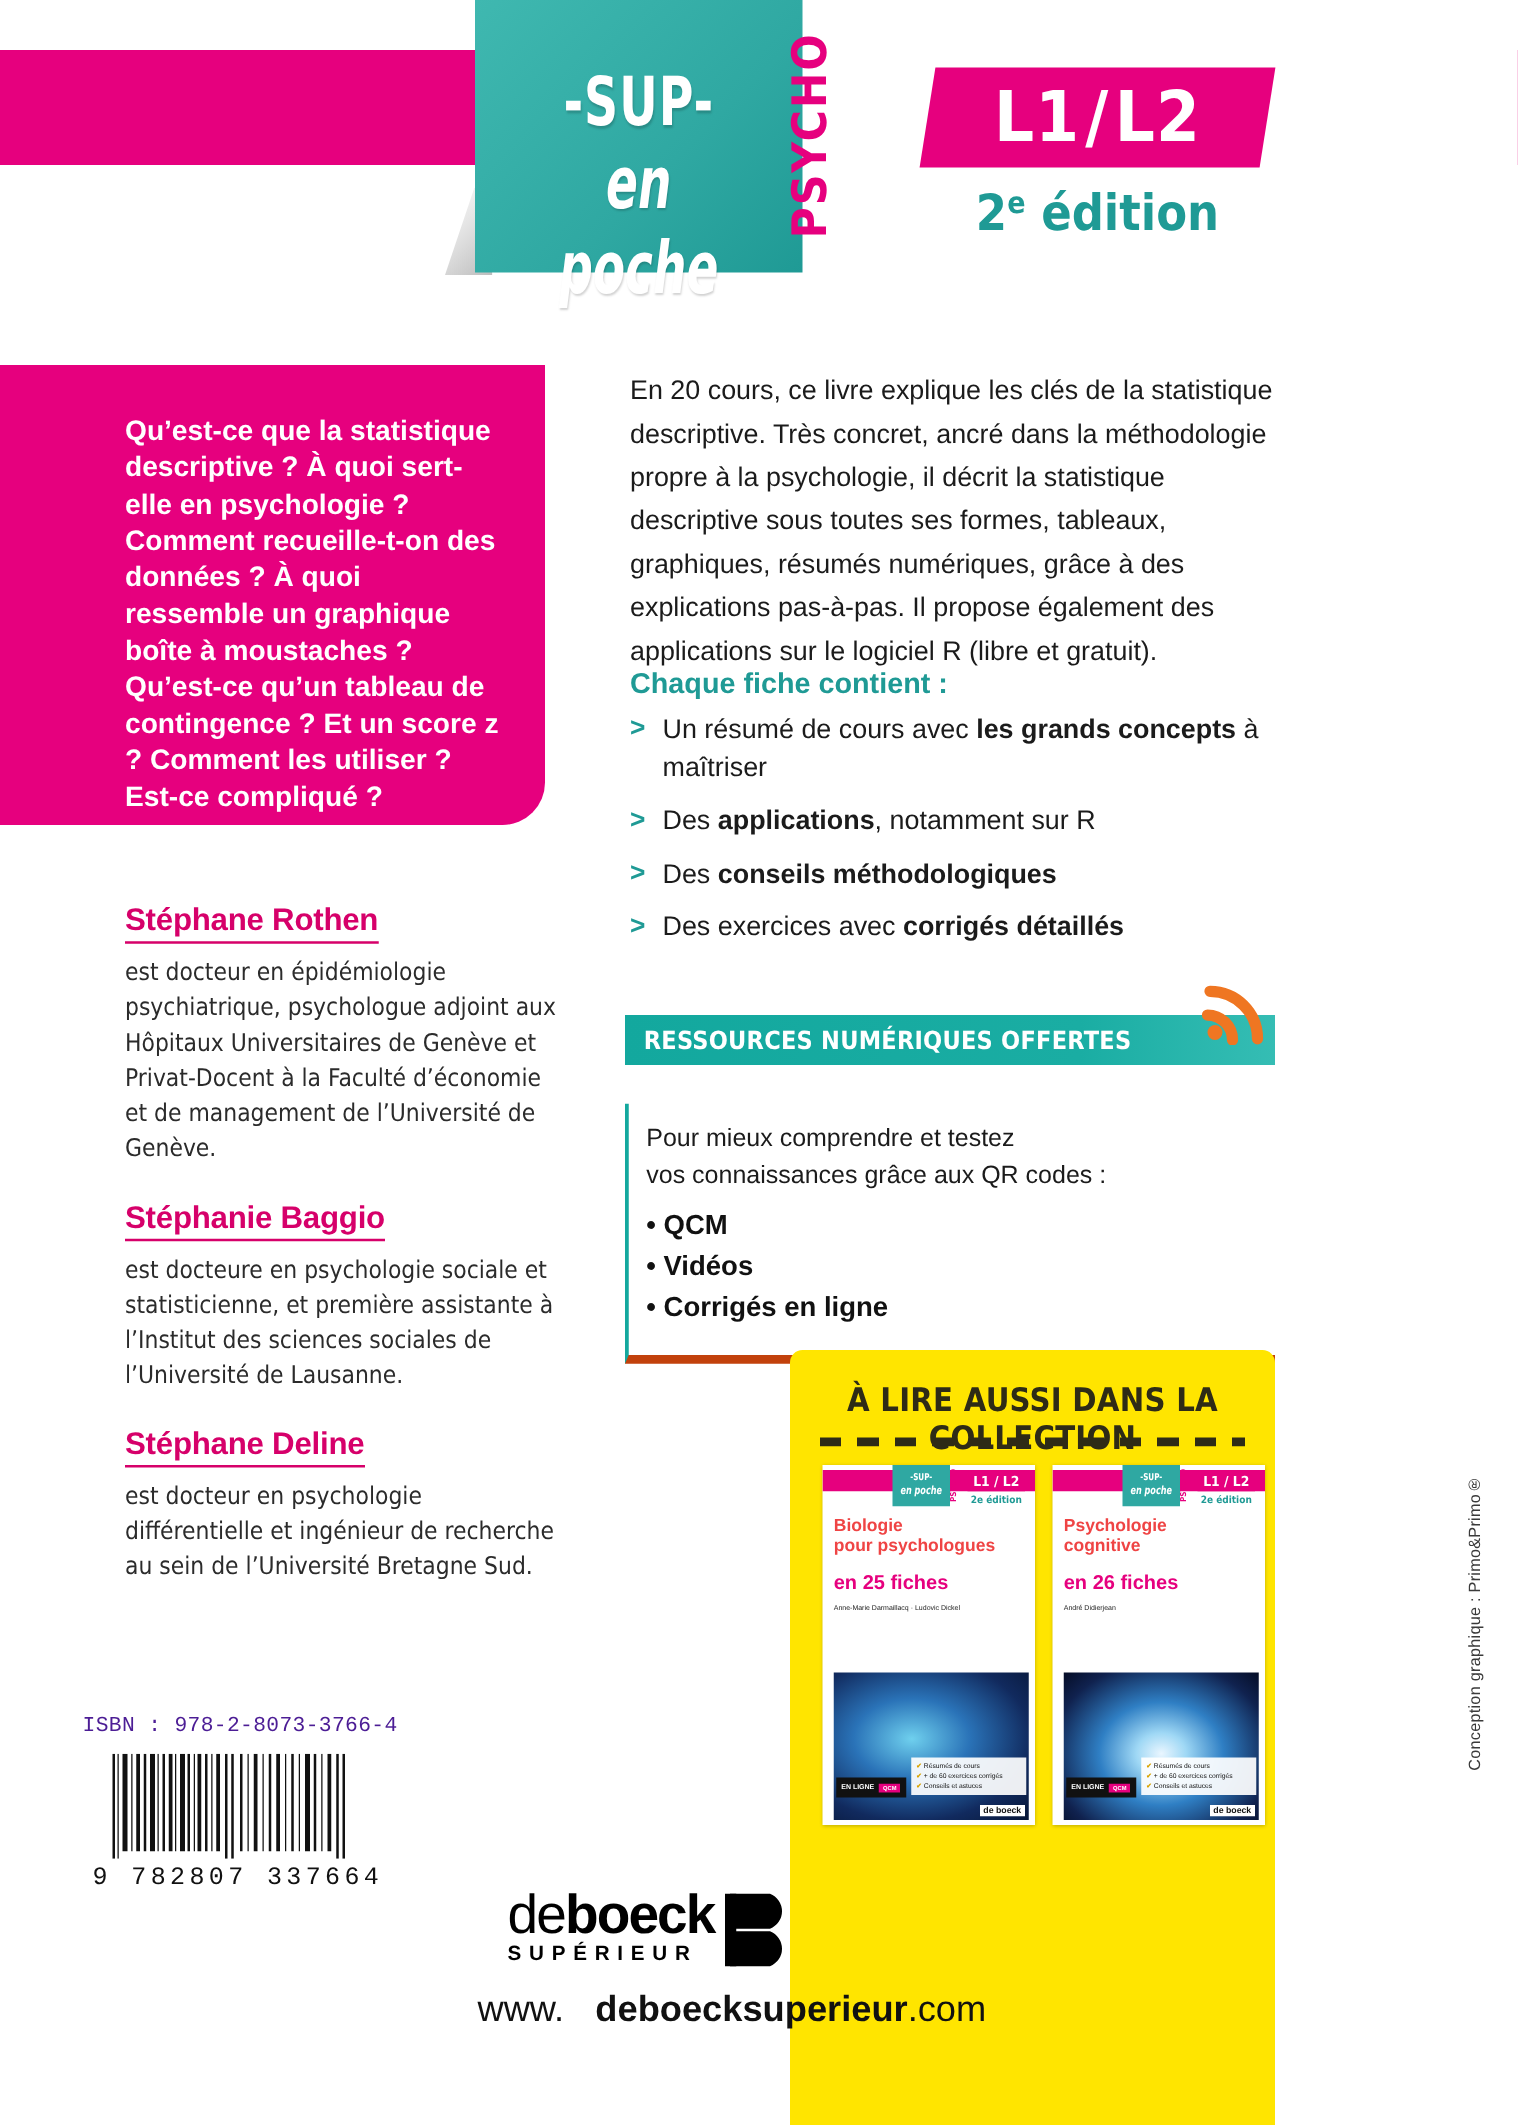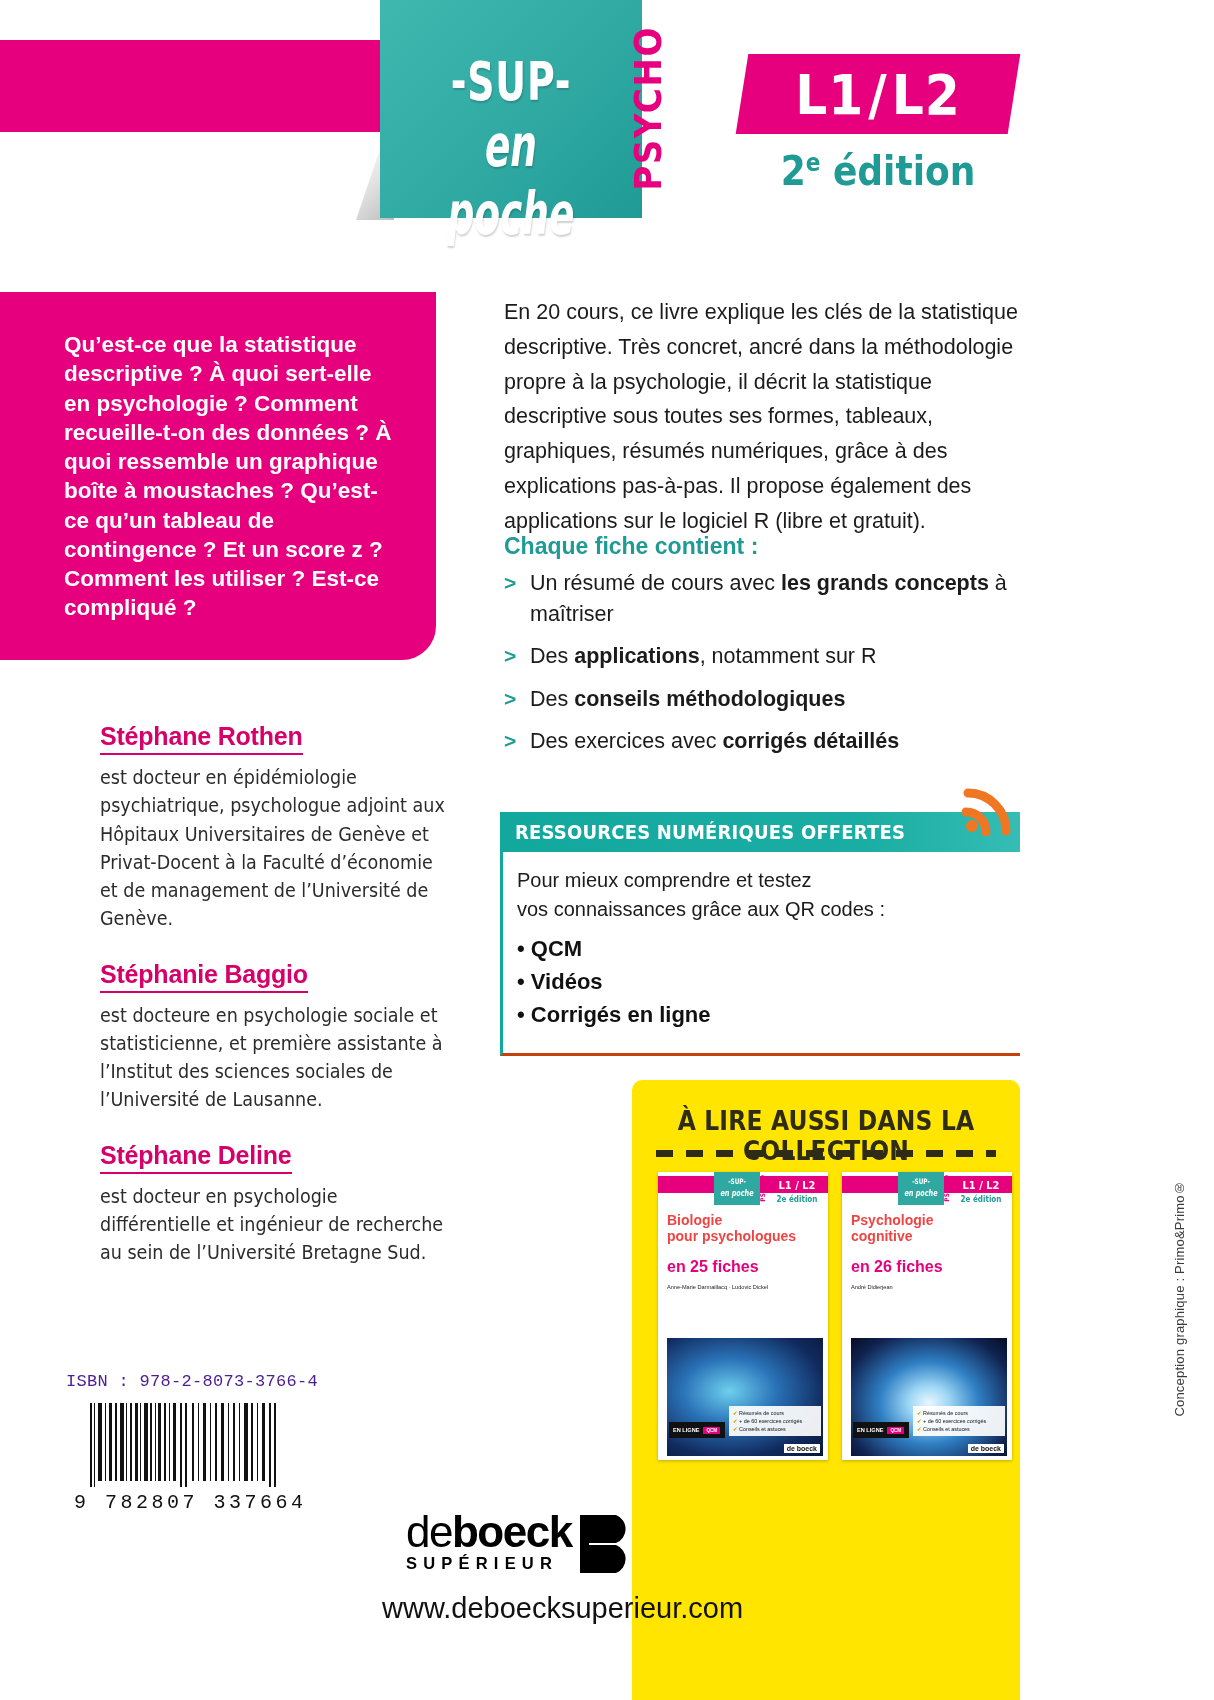--- a/index.html
+++ b/index.html
@@ -73,21 +73,21 @@
     position: absolute; left: 742px; top: 148px; width: 272px;
     color: #1f9a95; font-weight: 700; font-size: 40px; text-align: center;
     font-family: "DejaVu Sans Condensed","Liberation Sans Narrow","Liberation Sans", sans-serif;
   }
   .edition sup { font-size: 24px; vertical-align: super; }
 
   
   .question-box {
     position: absolute; left: 0; top: 292px; width: 436px; height: 368px;
     background: #e6007e; border-radius: 0 0 34px 0;
-    padding: 38px 36px 0 64px;
+    padding: 38px 36px 0 100px;
   }
   .question-box p {
     color: #ffffff; font-weight: 700; font-size: 22.5px; line-height: 1.30;
     font-family: "Liberation Sans", sans-serif;
   }
 
   .authors { position: absolute; left: 100px; top: 722px; width: 350px; }
   .author { margin-bottom: 26px; }
   .author-name {
     display: inline-block;
@@ -130,21 +130,21 @@
     letter-spacing: 6.2px; margin-top: 2px;
   }
   .logo-B {
     margin-left: 8px; margin-top: 1px;
   }
   .website {
     position: absolute; left: 382px; top: 1592px;
     font-family: "Liberation Sans", sans-serif;
     font-size: 29px; color: #111;
   }
-  .website b { font-weight: 400; }
+  .website b { font-weight: 700; margin-left: 25px; }
 
   
   .intro {
     position: absolute; left: 504px; top: 295px; width: 520px;
     font-family: "Liberation Sans", sans-serif;
     font-size: 21.5px; line-height: 1.62; color: #1b1b1b;
   }
   .chaque {
     position: absolute; left: 504px; top: 533px;
     color: #1f9a95; font-weight: 700; font-size: 23px;
@@ -172,22 +172,23 @@
   .res-header span {
     color: #fff; font-weight: 700; font-size: 20px; letter-spacing: 0.2px;
     font-family: "DejaVu Sans Condensed","Liberation Sans Narrow","Liberation Sans", sans-serif;
   }
   .wifi-icon {
     position: absolute; left: 960px; top: 786px; width: 56px; height: 50px; z-index: 9;
   }
   .res-body {
     border-left: 3px solid #13a89e;
     padding: 14px 0 18px 14px;
-    border-bottom: 3px solid #c2410c;
+    border-bottom: 7px solid #c2410c;
     width: 520px;
+    margin-top: 31px;
   }
   .res-intro {
     font-family: "Liberation Sans", sans-serif;
     font-size: 20px; line-height: 1.45; color: #1b1b1b; margin-bottom: 12px;
   }
   .res-item {
     font-family: "Liberation Sans", sans-serif;
     font-weight: 700; font-size: 22px; color: #111; margin-bottom: 7px;
   }
 

